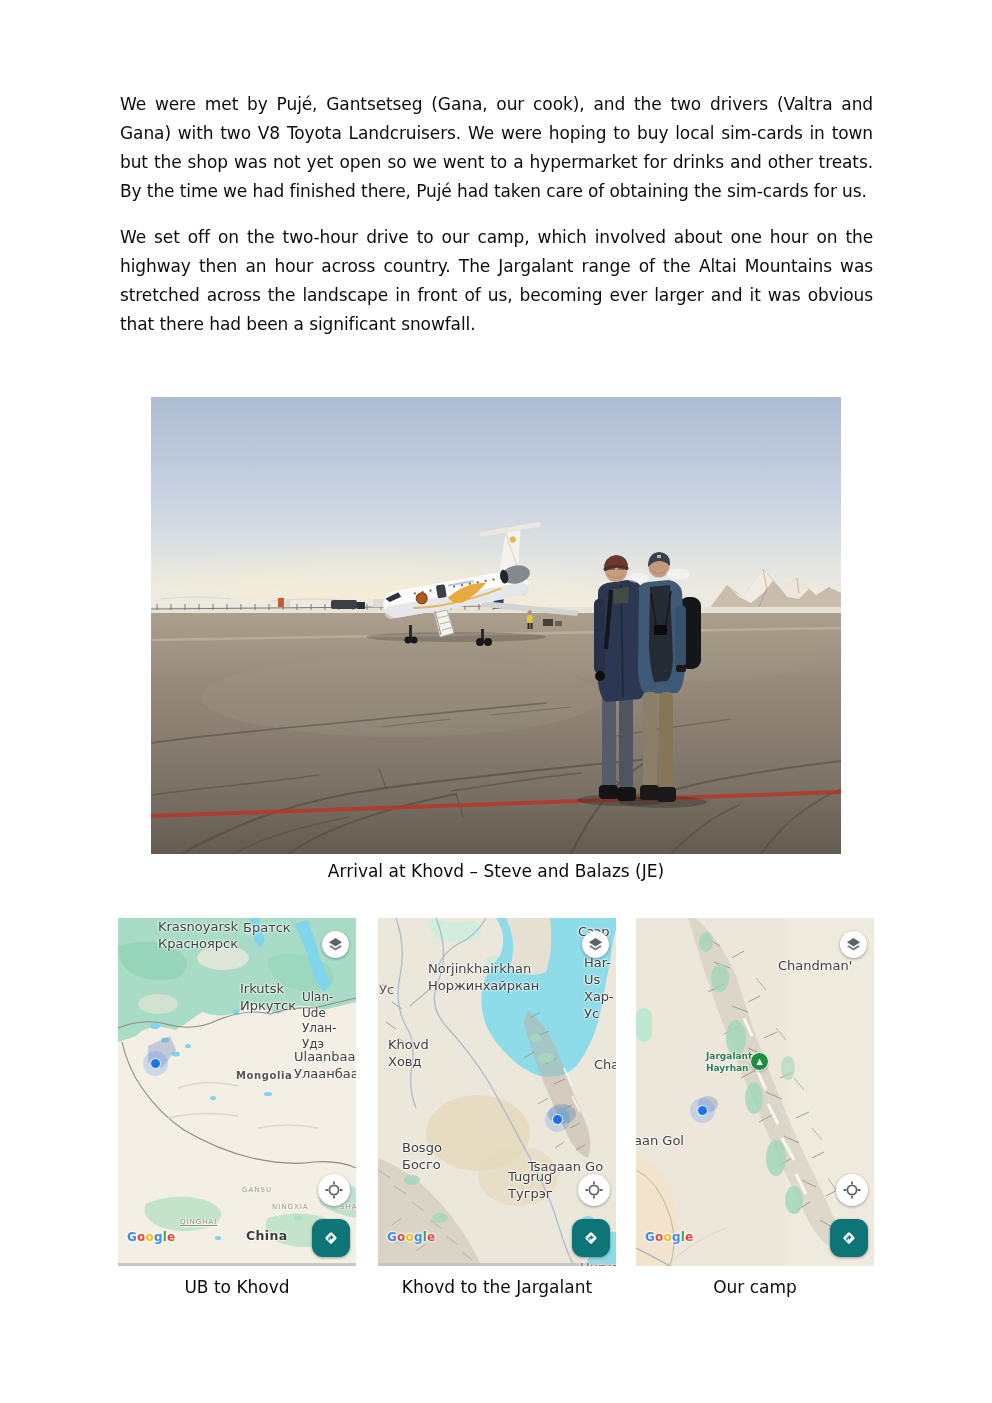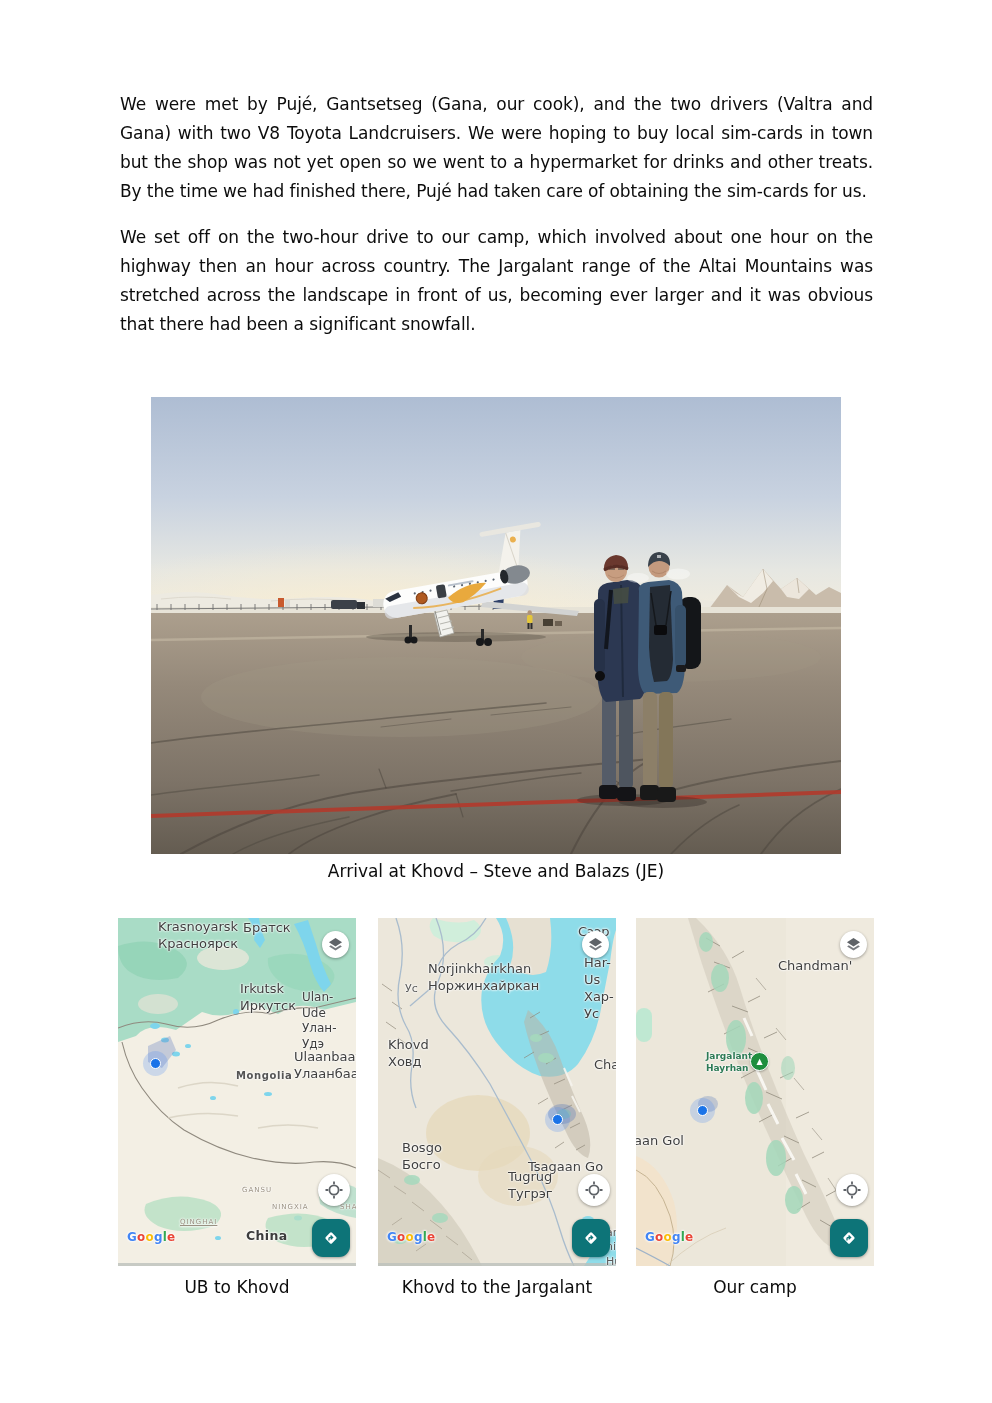--- a/index.html
+++ b/index.html
@@ -21,21 +21,21 @@
   .map svg.terrain{position:absolute;left:0;top:0;}
   .map-strip{position:absolute;left:0;right:0;bottom:0;height:3px;background:#bcc0bc;opacity:.8;}
 
   .map-label{position:absolute;font-size:13px;line-height:1.3;color:#3f3f3f;white-space:pre-line;
              text-shadow:0 0 2px #fff,0 0 2px #fff,0 0 3px #fff;z-index:3;}
   .lbl-sm{font-size:12px;}
   .lbl-country{font-size:10px;font-weight:bold;color:#555;letter-spacing:.6px;}
   .lbl-country-big{font-size:12.5px;font-weight:bold;color:#3c3c3c;letter-spacing:.4px;}
   .lbl-region{font-size:7px;color:#9a9182;letter-spacing:1px;}
   .lbl-green{color:#2c7a55;font-size:9px;}
-  .lbl-frag{font-size:11px;color:#5a5a5a;padding-left:26px;}
+  .lbl-frag{font-size:13px;color:#5a5a5a;}
 
   .you-dot{position:absolute;width:9px;height:9px;border-radius:50%;background:#1a73e8;border:1.5px solid #fff;
            box-shadow:0 0 0 7px rgba(66,133,244,.22);z-index:4;}
   .peak-marker{position:absolute;width:17px;height:17px;border-radius:50%;background:#1e8e3e;border:1.5px solid #fff;
            display:flex;align-items:center;justify-content:center;z-index:4;box-shadow:0 1px 2px rgba(0,0,0,.25);}
   .peak-marker span{color:#fff;font-size:8px;line-height:8px;}
 
   .btn-circle{position:absolute;background:#fff;border-radius:50%;box-shadow:0 1px 3px rgba(0,0,0,.35);
            display:flex;align-items:center;justify-content:center;z-index:5;}
   .btn-layers{width:27px;height:27px;top:13px;right:7px;}

